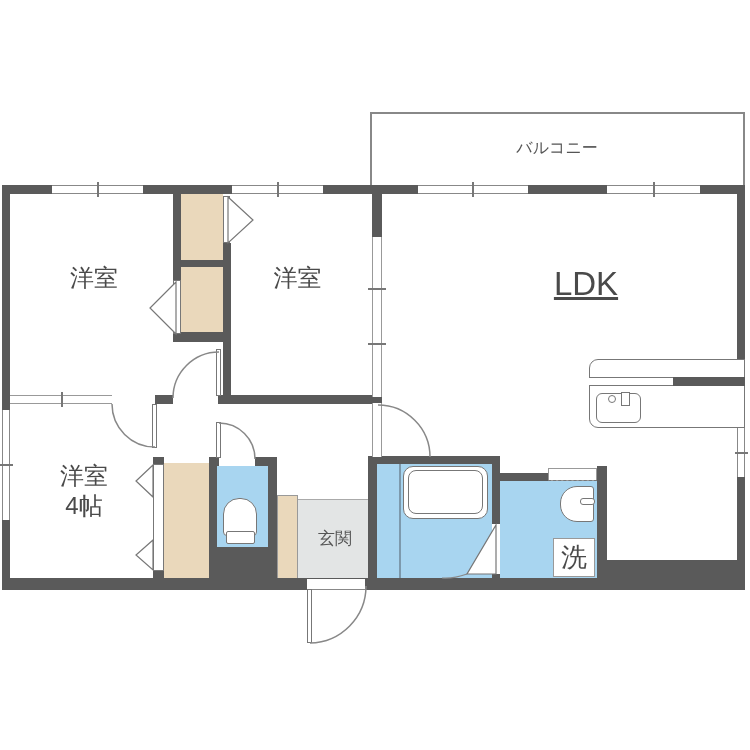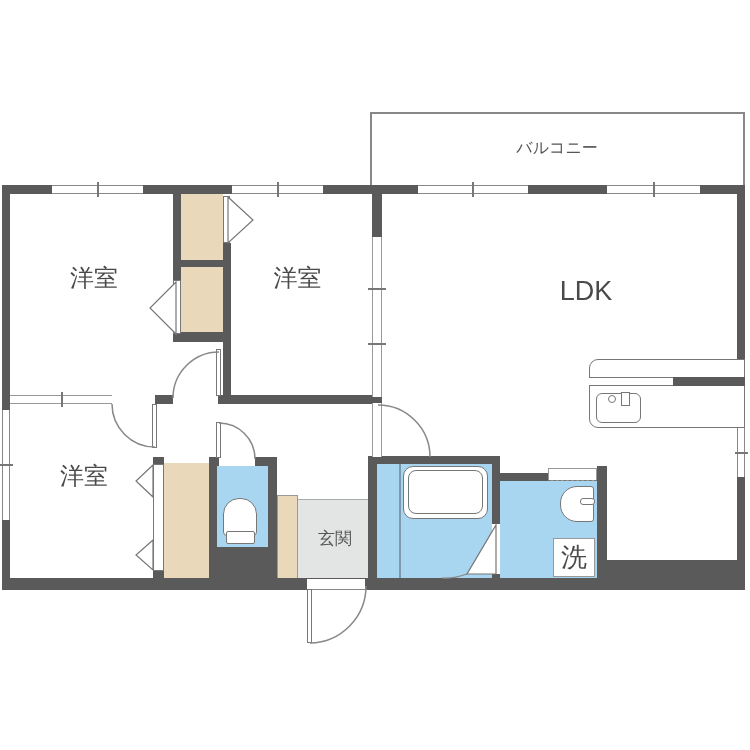--- a/index.html
+++ b/index.html
@@ -148,23 +148,24 @@
 
   <div class="lbl" style="left:477px;top:138px;width:160px;font-size:16px;color:#555;text-align:center;">
     <span>バルコニー</span>
   </div>
   <div class="lbl" style="left:29px;top:263px;width:130px;font-size:24px;line-height:29px;">
     <span class="ln">洋室</span>
   </div>
   <div class="lbl" style="left:235px;top:263px;width:125px;font-size:24px;line-height:29px;">
     <span class="ln">洋室</span>
   </div>
-  <div class="lbl" style="left:490px;top:276px;width:192px;font-size:27px;line-height:31px;">
+  <div class="lbl" style="left:490px;top:268px;width:192px;font-size:33px;line-height:31px;text-decoration:underline;">
     <span class="ln">LDK</span>
   </div>
   <div class="lbl" style="left:19px;top:461px;width:130px;font-size:24px;line-height:30px;">
     <span class="ln">洋室</span>
+    <span class="ln">4帖</span>
   </div>
   <div class="lbl" style="left:298px;top:529px;width:74px;font-size:17px;color:#555;">
     <span>玄関</span>
   </div>
 
 </div>
 
 </body></html>

